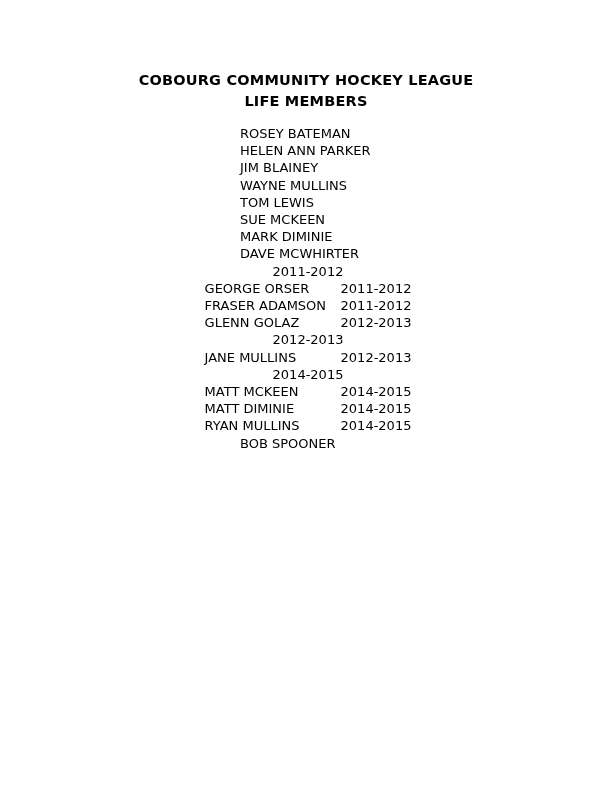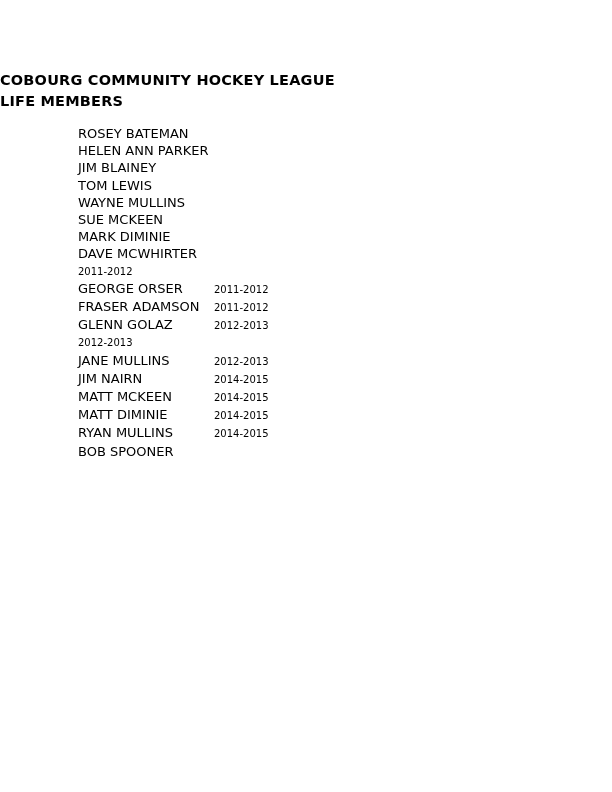--- a/index.html
+++ b/index.html
@@ -19,76 +19,77 @@
     width: 612px;
     height: 792px;
     position: relative;
     box-sizing: border-box;
   }
   .title-block {
     position: absolute;
     top: 70px;
     left: 0;
     width: 612px;
-    text-align: left;
+    text-align: center;
   }
   .title-line {
     font-size: 14.5px;
     font-weight: bold;
     letter-spacing: 0.2px;
     line-height: 21px;
   }
   .members-list {
     position: absolute;
     top: 125px;
     left: 78px;
     width: 460px;
   }
   .member-row {
     display: flex;
     align-items: baseline;
     font-size: 13px;
     line-height: 17.2px;
     white-space: pre;
+    justify-content: center;
   }
   .member-name {
     display: inline-block;
     min-width: 136px;
     font-size: 13px;
   }
   .member-years {
     display: inline-block;
-    font-size: 10px;
+    font-size: 13px;
   }
 </style>
 </head>
 <body>
 
 <div class="page">
 
   <div class="title-block">
     <div class="title-line">COBOURG COMMUNITY HOCKEY LEAGUE</div>
     <div class="title-line">LIFE MEMBERS</div>
   </div>
 
   <div class="members-list">
       <div class="member-row"><span class="member-name">ROSEY BATEMAN</span><span class="member-years"></span></div>
       <div class="member-row"><span class="member-name">HELEN ANN PARKER</span><span class="member-years"></span></div>
       <div class="member-row"><span class="member-name">JIM BLAINEY</span><span class="member-years"></span></div>
+      <div class="member-row"><span class="member-name">WAYNE MULLINS</span><span class="member-years"></span></div>
       <div class="member-row"><span class="member-name">TOM LEWIS</span><span class="member-years"></span></div>
-      <div class="member-row"><span class="member-name">WAYNE MULLINS</span><span class="member-years"></span></div>
       <div class="member-row"><span class="member-name">SUE MCKEEN</span><span class="member-years"></span></div>
       <div class="member-row"><span class="member-name">MARK DIMINIE</span><span class="member-years"></span></div>
       <div class="member-row"><span class="member-name">DAVE MCWHIRTER</span><span class="member-years"></span></div>
       <div class="member-row"><span class="member-years">2011-2012</span></div>
       <div class="member-row"><span class="member-name">GEORGE ORSER</span><span class="member-years">2011-2012</span></div>
       <div class="member-row"><span class="member-name">FRASER ADAMSON</span><span class="member-years">2011-2012</span></div>
       <div class="member-row"><span class="member-name">GLENN GOLAZ</span><span class="member-years">2012-2013</span></div>
       <div class="member-row"><span class="member-years">2012-2013</span></div>
       <div class="member-row"><span class="member-name">JANE MULLINS</span><span class="member-years">2012-2013</span></div>
-      <div class="member-row"><span class="member-name">JIM NAIRN</span><span class="member-years">2014-2015</span></div>
+      <div class="member-row"><span class="member-years">2014-2015</span></div>
       <div class="member-row"><span class="member-name">MATT MCKEEN</span><span class="member-years">2014-2015</span></div>
       <div class="member-row"><span class="member-name">MATT DIMINIE</span><span class="member-years">2014-2015</span></div>
       <div class="member-row"><span class="member-name">RYAN MULLINS</span><span class="member-years">2014-2015</span></div>
       <div class="member-row"><span class="member-name">BOB SPOONER</span><span class="member-years"></span></div>
     </div>
 
 </div>
 
 </body></html>

